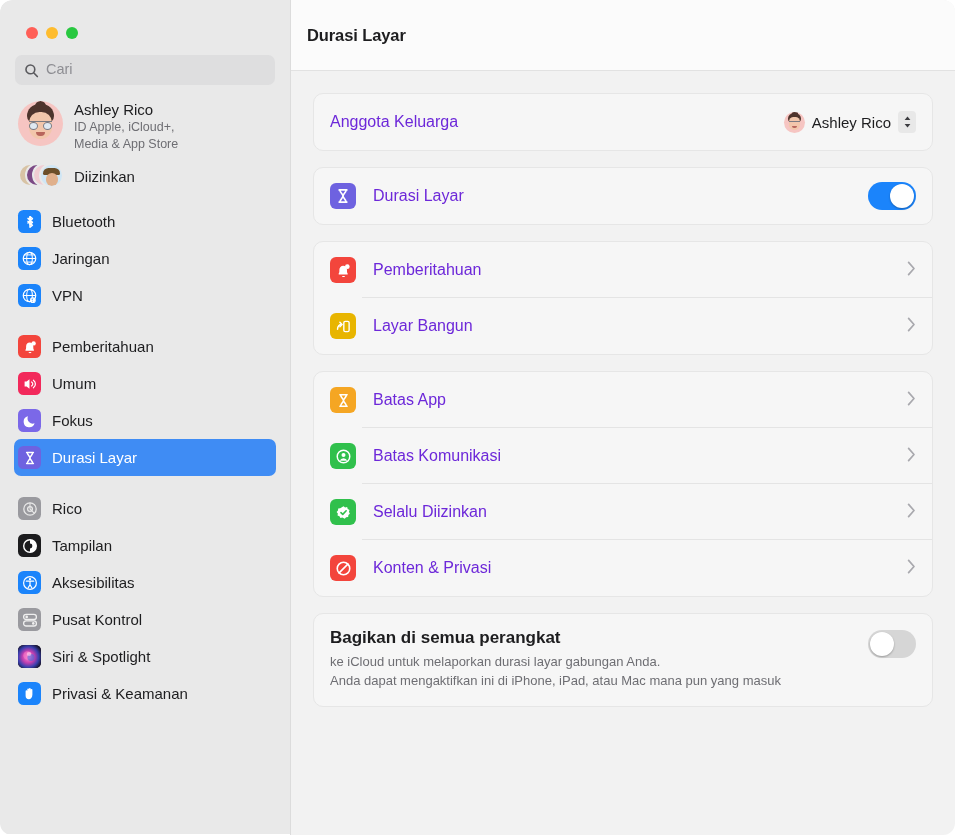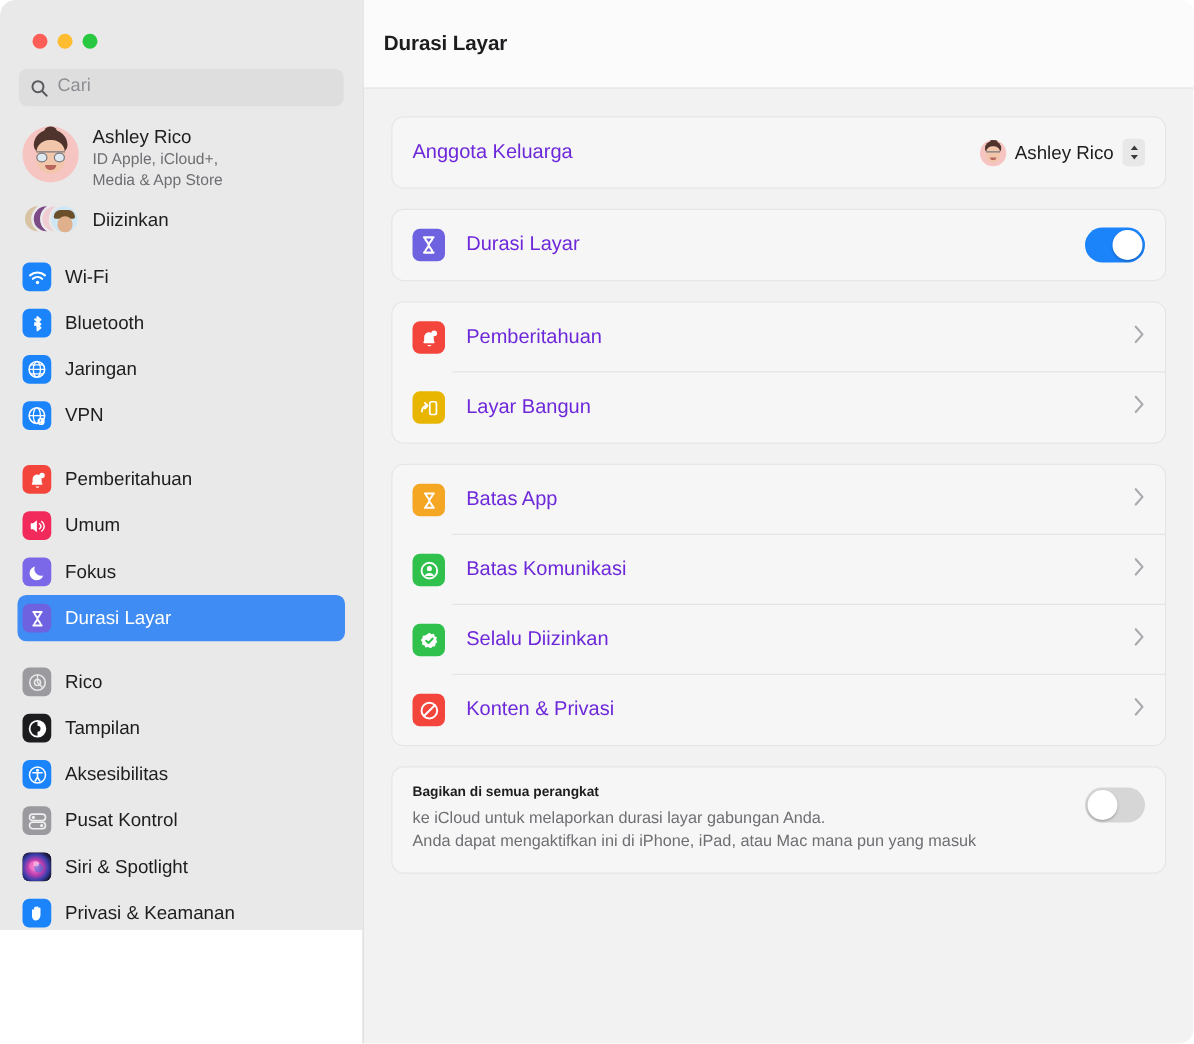--- a/index.html
+++ b/index.html
@@ -17,21 +17,21 @@
     background: #ffffff;
     border-radius: 12px;
     overflow: hidden;
     display: flex;
   }
 
   
   #sidebar {
     position: relative;
     width: 290px;
-    height: 744px;
+    height: 834px;
     background: #e9e9e9;
     border-top-left-radius: 12px;
     flex: 0 0 290px;
     overflow: hidden;
   }
 
   .traffic-lights {
     display: flex;
     gap: 8px;
     padding: 27px 0 0 26px;
@@ -263,21 +263,21 @@
   .share-card {
     background: #f6f6f6;
     border: 1px solid #e6e6e6;
     border-radius: 10px;
     padding: 14px 16px 16px 16px;
     display: flex;
     align-items: flex-start;
   }
   .share-left { flex: 1 1 auto; padding-right: 14px; }
   .share-title {
-    font-size: 11px; font-weight: 700; color: #1d1d1f;
+    font-size: 17px; font-weight: 700; color: #1d1d1f;
     margin-bottom: 4px;
   }
   .share-desc {
     font-size: 13px; color: #6e6e73; line-height: 19px;
   }
   .share-toggle-wrap { padding-top: 2px; }
 </style>
 </head>
 <body>
 
@@ -328,30 +328,20 @@
           <div class="fs-c c"></div>
         <div class="fs-c d">
             <div class="hat"></div>
             <div class="fc"></div>
           </div>
       </div>
       <span class="family-label">Diizinkan</span>
     </div>
 
     <div class="nav-group">
-      <div class="nav-item">
-        <span class="sicon" style="background:#1b84fb">
-          <svg width="16" height="16" viewBox="0 0 16 16">
-            <path d="M2 6.3a9 9 0 0 1 12 0" fill="none" stroke="#fff" stroke-width="1.7" stroke-linecap="round"></path>
-            <path d="M4.3 9a5.6 5.6 0 0 1 7.4 0" fill="none" stroke="#fff" stroke-width="1.7" stroke-linecap="round"></path>
-            <circle cx="8" cy="12" r="1.35" fill="#fff"></circle>
-          </svg>
-        </span>
-        <span class="nav-label">Wi-Fi</span>
-      </div>
       <div class="nav-item">
         <span class="sicon" style="background:#1b84fb">
           <svg width="16" height="16" viewBox="0 0 16 16">
             <path d="M6 4.4L10.4 8.3 8 10.2V2.7l2.4 2L6 9" fill="none" stroke="#fff" stroke-width="1.5" stroke-linejoin="round" stroke-linecap="round"></path>
             <path d="M8 2.7v10.6l2.4-2.1L6 7.4" fill="none" stroke="#fff" stroke-width="1.5" stroke-linejoin="round" stroke-linecap="round"></path>
           </svg>
         </span>
         <span class="nav-label">Bluetooth</span>
       </div>
       <div class="nav-item">

